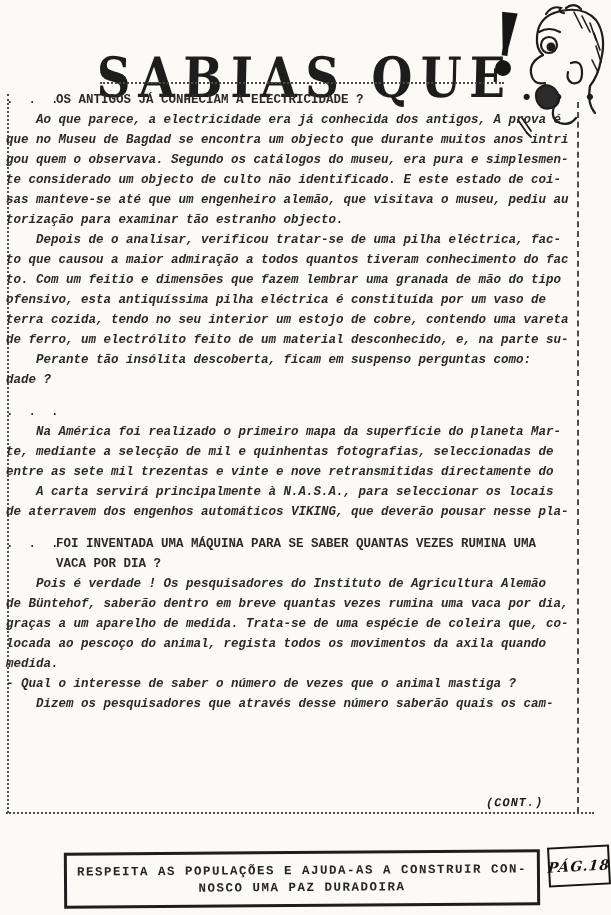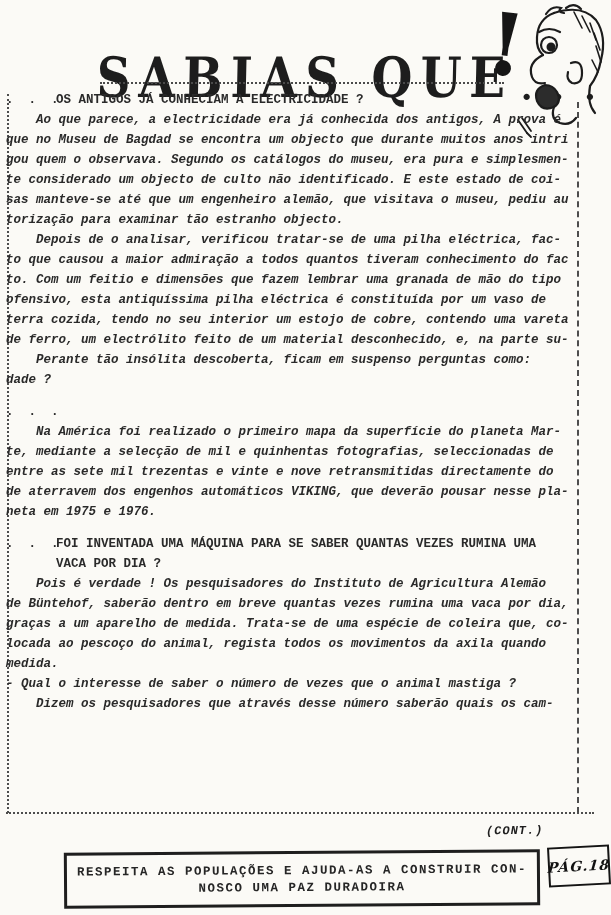--- a/index.html
+++ b/index.html
@@ -58,21 +58,21 @@
   .bullets { white-space:pre; width:50px; flex:0 0 50px; }
   .h-lines .tline {
     display:table; white-space:pre;
     text-underline-offset:3px;
   }
   .body .tline { white-space:pre;font-style:italic; }
 
   .cont-note {
     position:absolute; left:486px; top:796px;
     font-style:italic; font-weight:bold; font-size:12px;
-    transform:rotate(-1deg); letter-spacing:1px; color:#1f1f1f;margin-top:28px;
+    transform:rotate(-1deg); letter-spacing:1px; color:#1f1f1f;
   }
 
   
   .footer-box {
     position:absolute; left:64px; top:851px; width:470px; height:50px;
     border:3px solid #1e1e1e; transform:rotate(-0.4deg);
     display:flex; flex-direction:column; justify-content:center; align-items:center;
     gap:3px; background:#fbfaf6;
   }
   .footer-box .tline {
@@ -171,22 +171,22 @@
     </div>
 
     <div class="section">
       <div class="heading">
         <span class="bullets">.  .  .</span>
       </div>
       <div class="body">
           <div class="tline">    Na América foi realizado o primeiro mapa da superfície do planeta Mar-</div>
           <div class="tline">te, mediante a selecção de mil e quinhentas fotografias, seleccionadas de</div>
           <div class="tline">entre as sete mil trezentas e vinte e nove retransmitidas directamente do</div>
+          <div class="tline">    A carta servirá principalmente à N.A.S.A., para seleccionar os locais</div>
           <div class="tline">de aterravem dos engenhos automáticos VIKING, que deverão pousar nesse pla-</div>
-          <div class="tline">neta em 1975 e 1976.</div>
         </div>
     </div>
 
     <div class="section">
       <div class="heading">
         <span class="bullets">.  .  .</span>
         <div class="h-lines">
             <div class="tline">FOI INVENTADA UMA MÁQUINA PARA SE SABER QUANTAS VEZES RUMINA UMA</div>
             <div class="tline">VACA POR DIA ?</div>
           </div>

